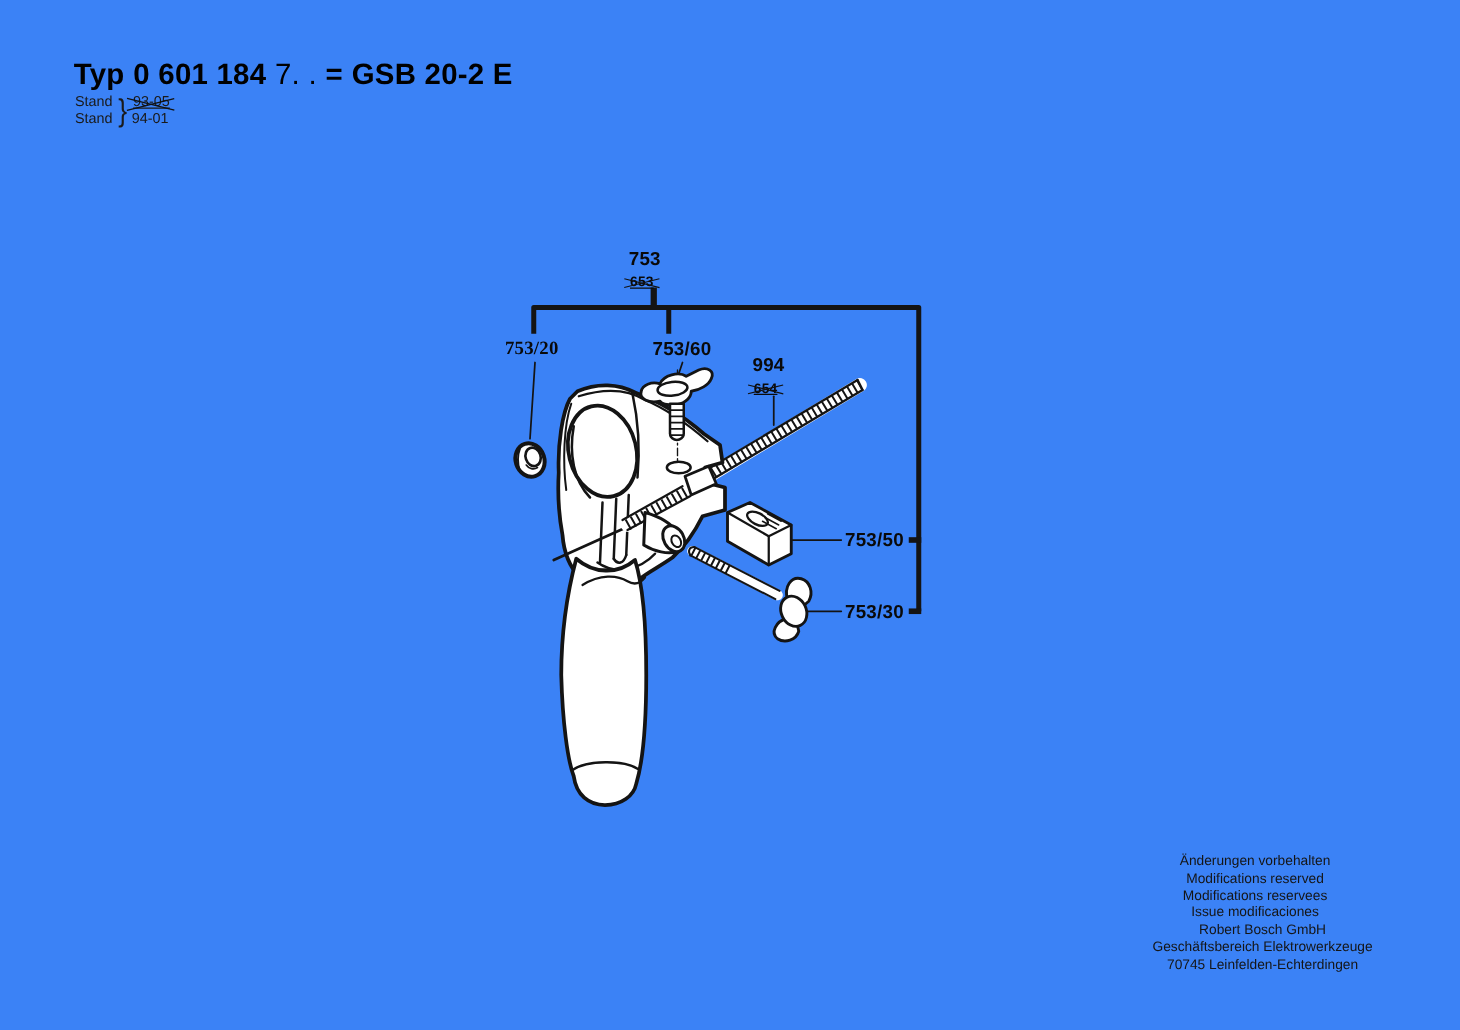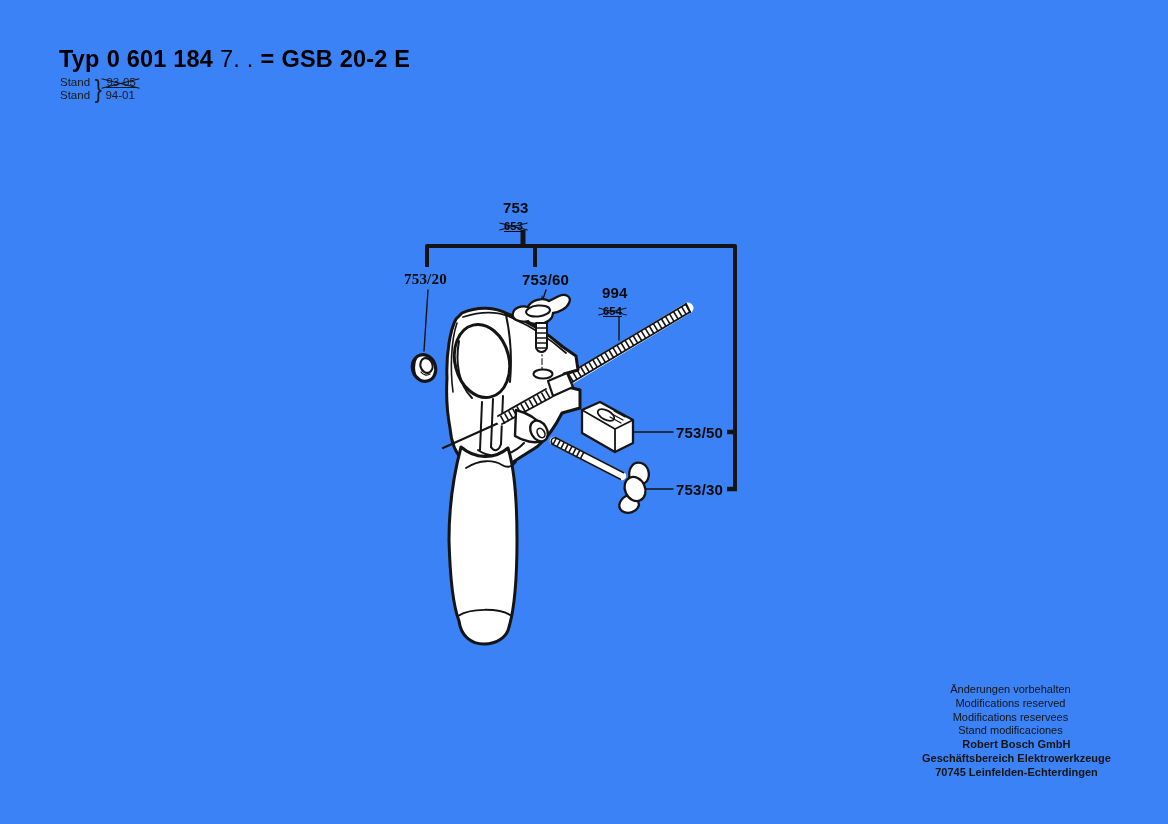--- a/index.html
+++ b/index.html
@@ -21,21 +21,21 @@
          height:1.4px;background:#111;}
   .crossed::before{transform:rotate(14deg);}
   .crossed::after{transform:rotate(-14deg);}
   
   .plabel{position:absolute;font-size:15px;font-weight:700;letter-spacing:.2px;
           white-space:nowrap;color:#0a0a0a;}
   .plabel.center{text-align:left;}
   .plabel .old{font-size:11px;}
   
   .footer{position:absolute;left:910px;top:683px;font-size:11px;line-height:13.8px;color:#151515;text-align:center;}
-  .footer .bold{font-weight:700;padding-left:12px;}
+  .footer .bold{font-weight:400;padding-left:12px;}
   
   svg.drawing{position:absolute;left:0;top:0;width:1168px;height:824px;}
 </style>
 </head>
 <body>
 
 <div class="page">
 
   <div class="title">
     <span class="seg">Typ</span><span class="seg">0 601 184</span><span class="seg normal">7. .</span><span class="seg">=</span><span>GSB 20-2 E</span>
@@ -198,19 +198,19 @@
   </div>
 
   <div class="plabel" style="left:676px;top:424px;">753/50</div>
 
   <div class="plabel" style="left:676px;top:481px;">753/30</div>
 
   <div class="footer">
     <div>Änderungen vorbehalten</div>
     <div>Modifications reserved</div>
     <div>Modifications reservees</div>
-    <div>Stand modificaciones</div>
+    <div>Issue modificaciones</div>
     <div class="bold">Robert Bosch GmbH</div>
     <div class="bold">Geschäftsbereich Elektrowerkzeuge</div>
     <div class="bold">70745 Leinfelden-Echterdingen</div>
   </div>
 
 </div>
 
 </body></html>

